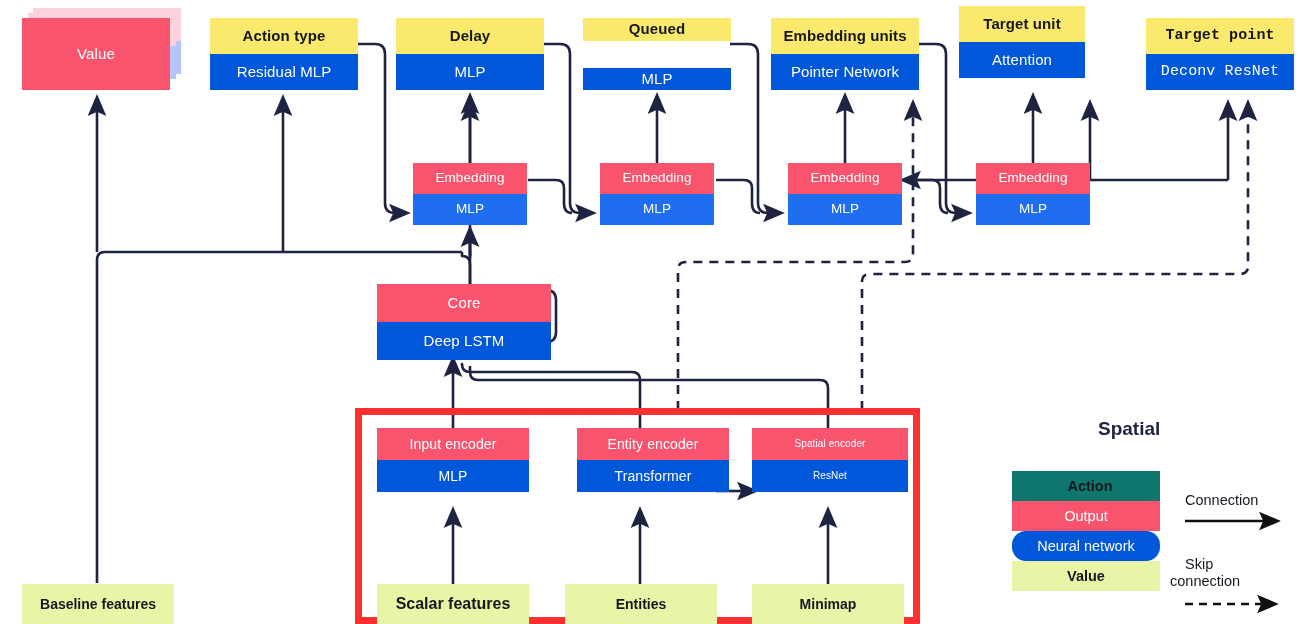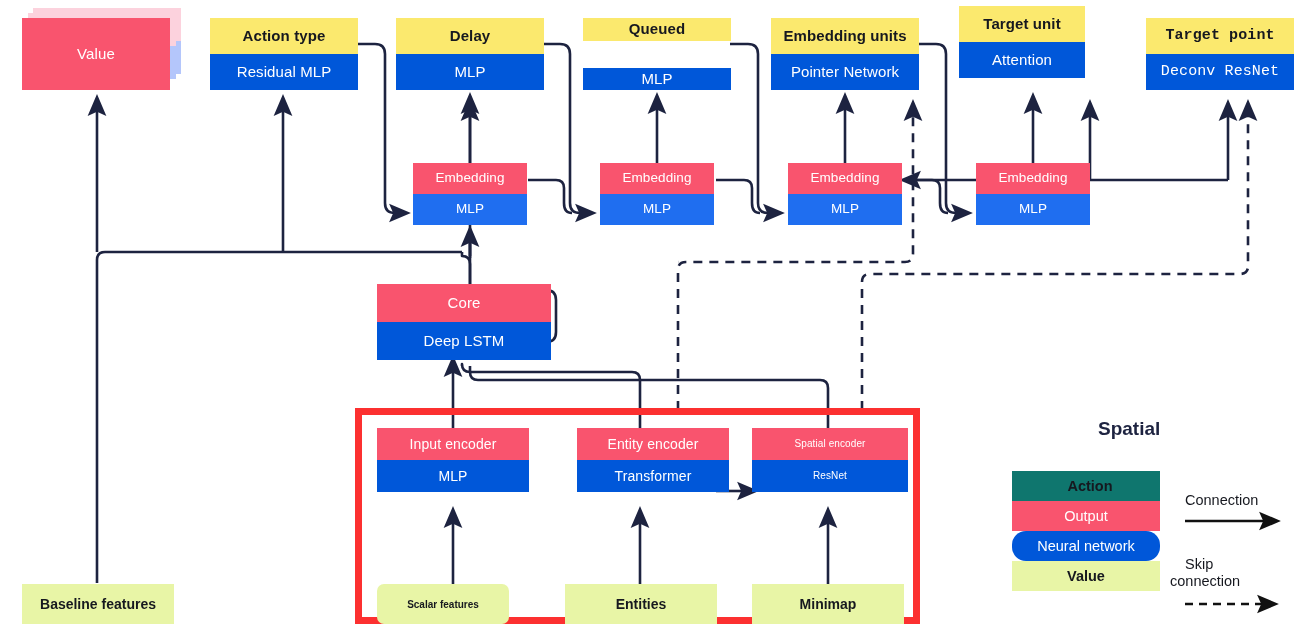--- a/index.html
+++ b/index.html
@@ -268,21 +268,21 @@
     <div class="bot">Transformer</div>
   </div>
 
   <div class="mod out nn" style="left:752px; top:428px; width:156px; height:64px; font-size:10px;">
     <div class="top">Spatial encoder</div>
     <div class="bot">ResNet</div>
   </div>
 
   <div class="inp" style="left:22px; top:584px; width:152px; height:40px; font-size:14px;">Baseline features</div>
 
-  <div class="inp" style="left:377px; top:584px; width:132px; height:40px; font-size:10px;border-radius:7px;">Scalar features</div>
+  <div class="inp" style="left:377px; top:584px; width:152px; height:40px; font-size:16px;">Scalar features</div>
 
   <div class="inp" style="left:565px; top:584px; width:152px; height:40px; font-size:14px;">Entities</div>
 
   <div class="inp" style="left:752px; top:584px; width:152px; height:40px; font-size:14px;">Minimap</div>
 
   <div id="legend-title" style="left:1098px; top:418px;">Spatial</div>
 
   <div class="lg-row lg-action" style="left:1012px; top:471px; width:148px; height:30px;">Action</div>
   <div class="lg-row lg-output" style="left:1012px; top:501px; width:148px; height:30px;">Output</div>
   <div class="lg-row lg-nn" style="left:1012px; top:531px; width:148px; height:30px;border-radius:14px;">Neural network</div>

